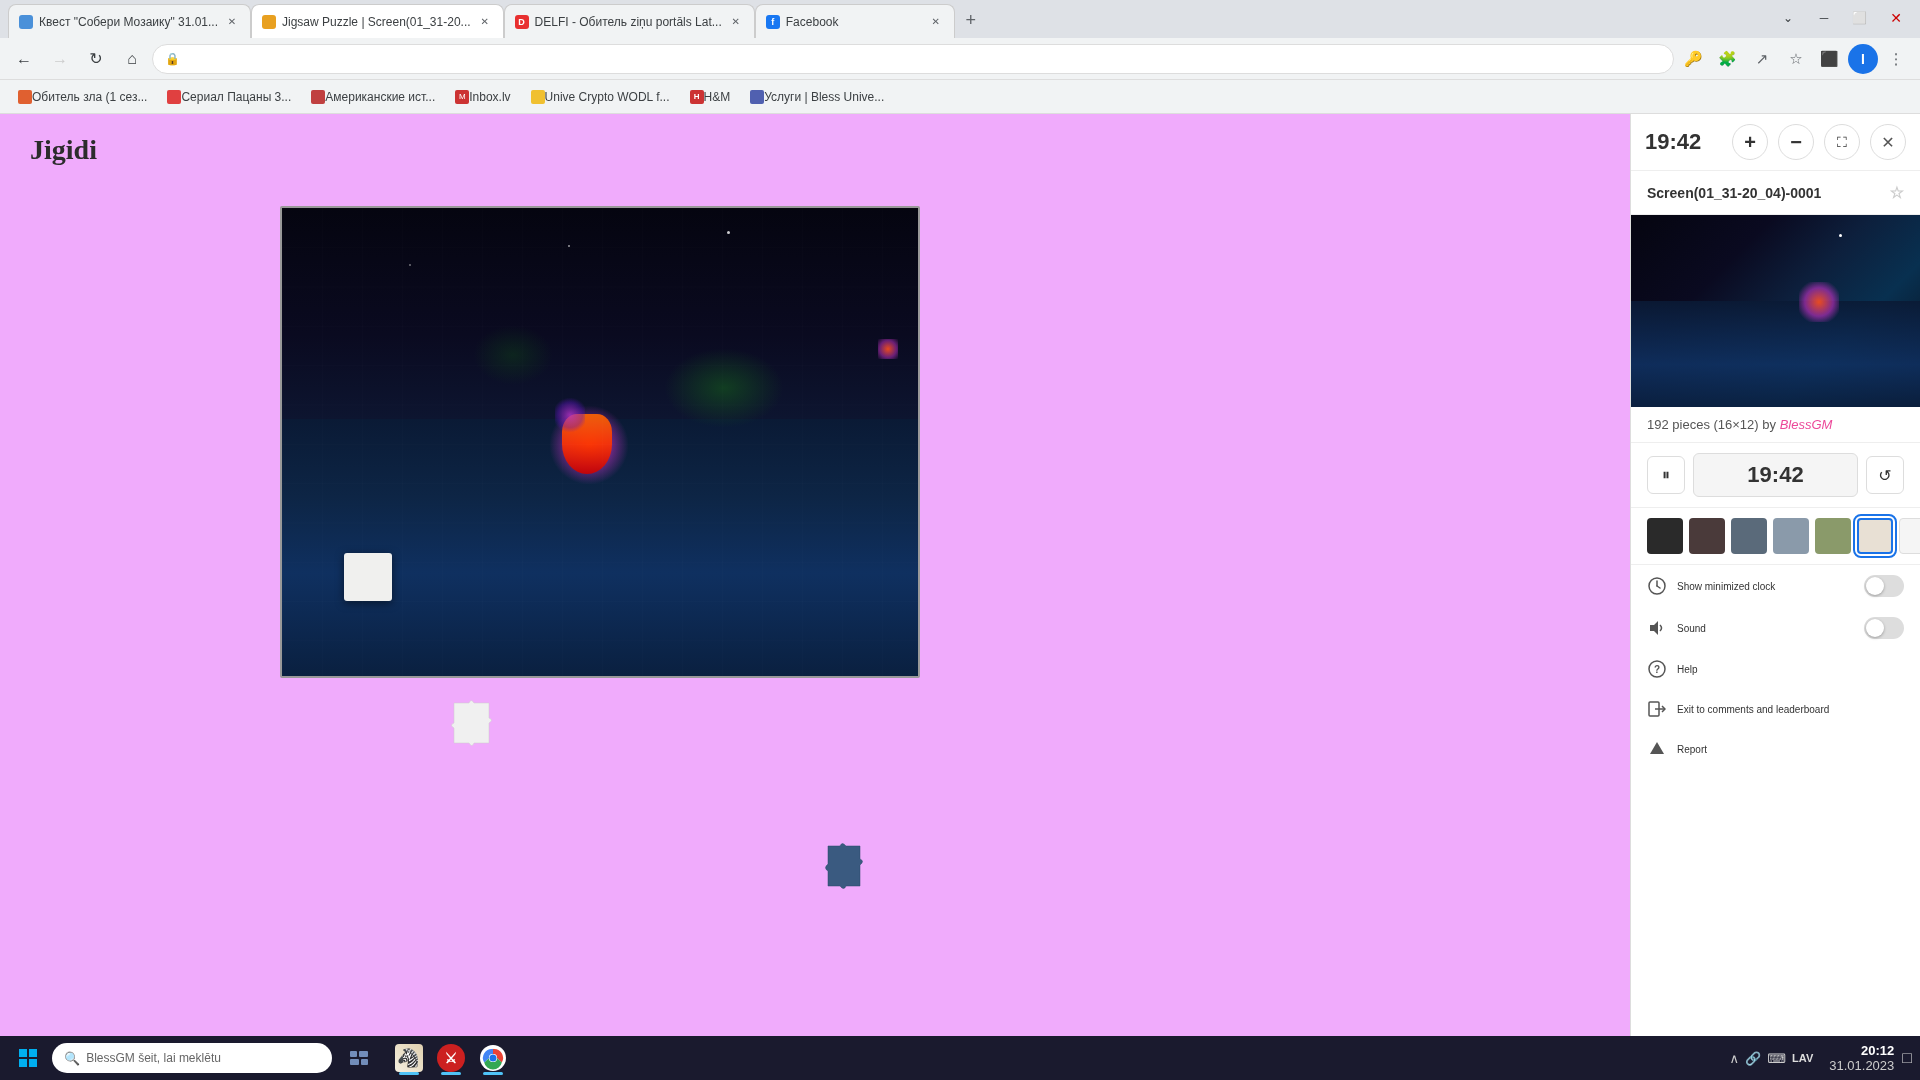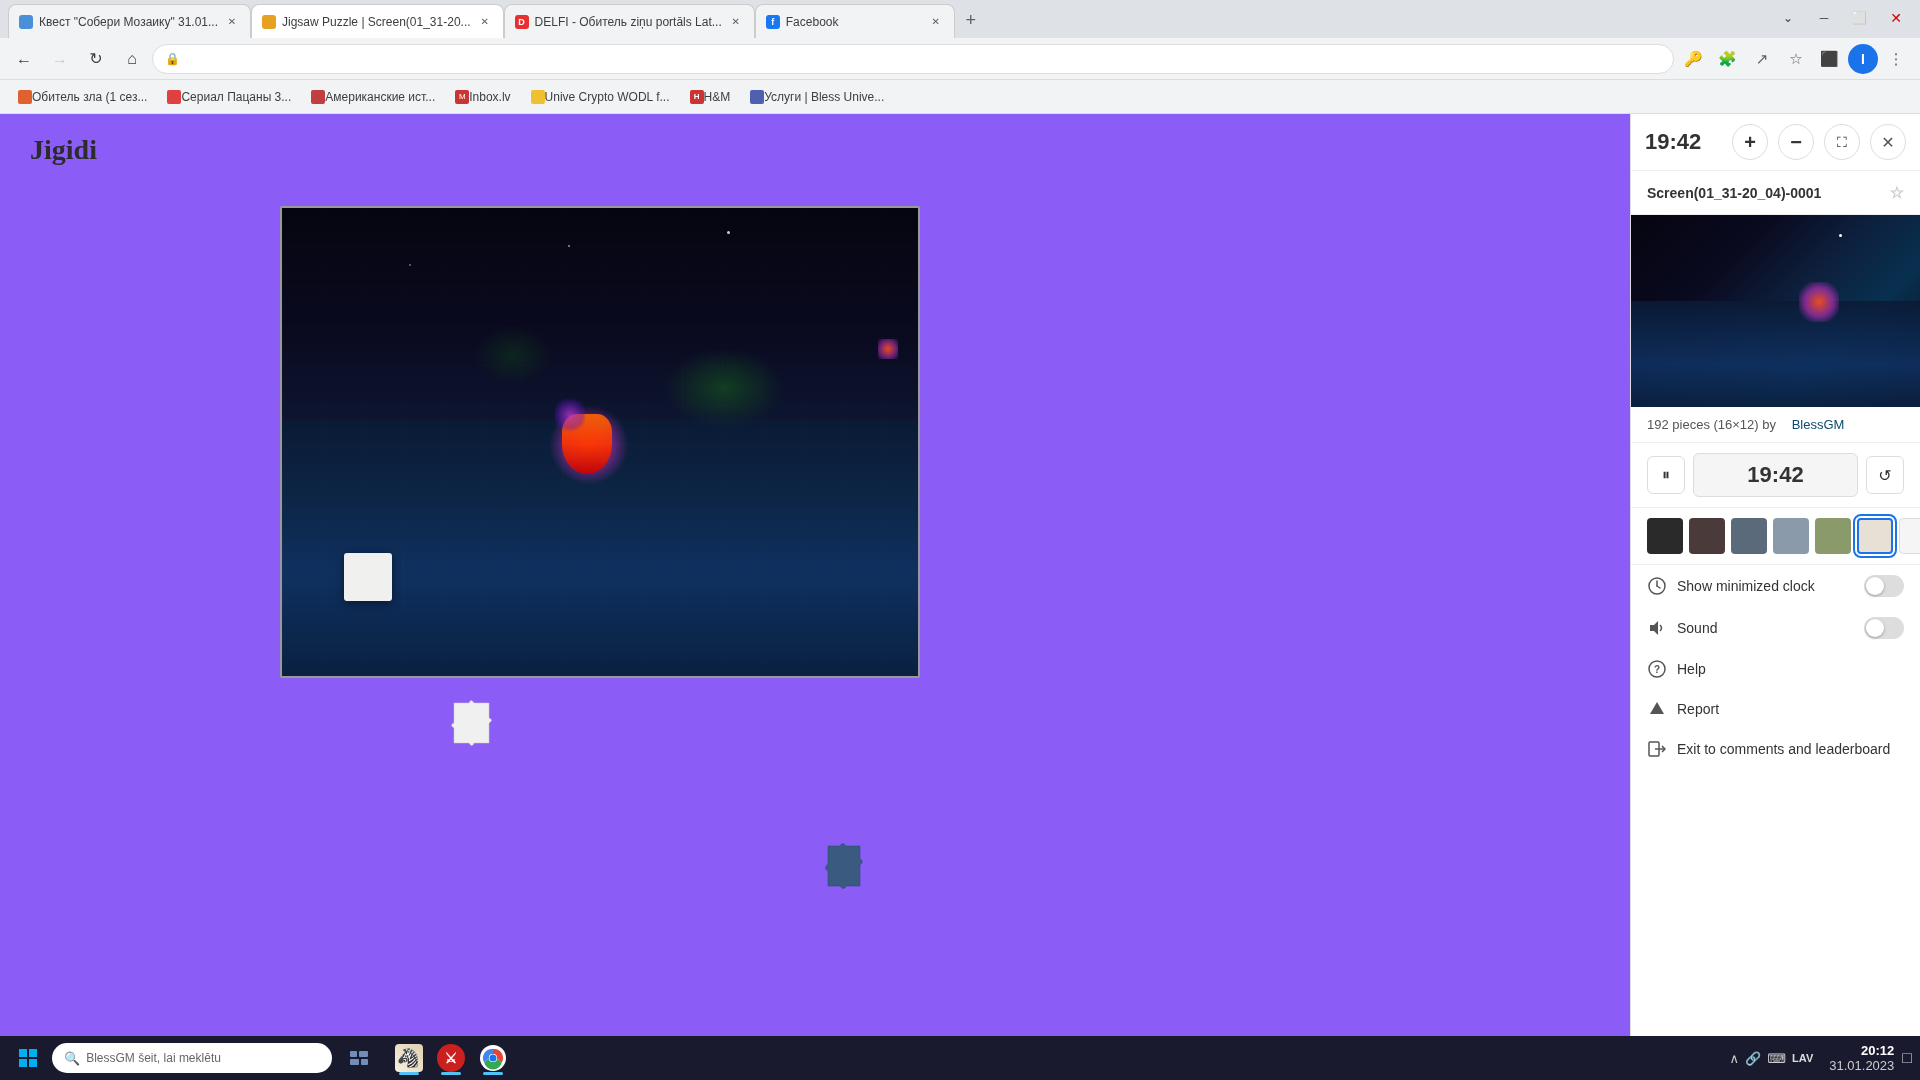--- a/index.html
+++ b/index.html
@@ -29,21 +29,21 @@
 
     
     .bookmarks-bar { height: 34px; background: #f1f3f4; display: flex; align-items: center; padding: 0 10px; gap: 4px; border-bottom: 1px solid #ddd; overflow: hidden; }
     .bookmark-item { display: flex; align-items: center; gap: 0; padding: 4px 8px; border-radius: 4px; font-size: 12px; color: #3c4043; cursor: pointer; white-space: nowrap; }
     .bookmark-favicon { width: 14px; height: 14px; flex-shrink: 0; }
 
     
     .content-area { flex: 1; display: flex; overflow: hidden; position: relative; }
 
     
-    .page-content { flex: 1; background: #8b5cf6; overflow: hidden; position: relative; display: flex; flex-direction: column; }
+    .page-content { flex: 1; background: #f0abfc; overflow: hidden; position: relative; display: flex; flex-direction: column; }
 
     
     .jigidi-header { padding: 20px 30px; }
     .jigidi-logo { font-size: 28px; font-weight: bold; color: #2c2c2c; font-family: Georgia, serif; }
 
     
     .puzzle-area { flex: 1; position: relative; padding: 0 30px; }
 
     
     .puzzle-board { width: 640px; height: 472px; position: absolute; left: 280px; top: 20px; border: 2px solid #999; overflow: hidden; border-radius: 2px; }
@@ -64,21 +64,21 @@
     .timer-reset { width: 38px; height: 38px; border-radius: 6px; display: flex; align-items: center; justify-content: center; cursor: pointer; font-size: 16px; color: #333; border: 1px solid #ddd; background: #fff; }
 
     
     .color-swatches { display: flex; padding: 10px 16px; gap: 6px; border-bottom: 1px solid #eee; align-items: center; }
     .swatch { width: 36px; height: 36px; border-radius: 4px; cursor: pointer; flex-shrink: 0; }
     .swatch.selected { outline: 2px solid #1a73e8; outline-offset: 2px; }
 
     
     .settings-item { display: flex; align-items: center; padding: 10px 16px; gap: 10px; cursor: pointer; }
     .settings-icon { width: 20px; height: 20px; display: flex; align-items: center; justify-content: center; color: #555; font-size: 14px; flex-shrink: 0; }
-    .settings-label { flex: 1; font-size: 14px; color: #333; }
+    .settings-label { flex: 1; font-size: 10px; color: #333; }
     .toggle { width: 40px; height: 22px; border-radius: 11px; background: #ddd; position: relative; cursor: pointer; flex-shrink: 0; transition: background 0.2s; }
     .toggle-knob { width: 18px; height: 18px; border-radius: 50%; background: #fff; position: absolute; top: 2px; left: 2px; transition: left 0.2s; box-shadow: 0 1px 3px rgba(0,0,0,0.3); }
 
     
     .taskbar { height: 44px; background: #1a1a2e; display: flex; align-items: center; padding: 0 8px; gap: 4px; flex-shrink: 0; }
     .taskbar-start { width: 40px; height: 36px; display: flex; align-items: center; justify-content: center; cursor: pointer; border-radius: 4px; color: #fff; font-size: 18px; }
     .taskbar-search { flex: 0 0 280px; height: 30px; background: #fff; border-radius: 15px; display: flex; align-items: center; padding: 0 12px; gap: 6px; font-size: 12px; color: #333; }
     .taskbar-apps { display: flex; align-items: center; gap: 4px; margin-left: 8px; }
     .taskbar-app { width: 38px; height: 38px; border-radius: 4px; display: flex; align-items: center; justify-content: center; cursor: pointer; position: relative; }
     .taskbar-app.active::after { content: ''; position: absolute; bottom: 2px; left: 50%; transform: translateX(-50%); width: 20px; height: 3px; background: #4fc3f7; border-radius: 2px; }
@@ -262,21 +262,21 @@
       <div class="sidebar-preview">
 
         <div style="position:absolute; top:0; left:0; width:100%; height:100%; background: linear-gradient(135deg, #050510 0%, #0a0a20 30%, #0d1f3c 50%, #083050 70%, #0a0a15 100%);"></div>
         <div style="position:absolute; bottom:0; left:0; width:100%; height:55%; background: linear-gradient(180deg, #0a1a35 0%, #0f3060 60%, #0a2040 100%); opacity:0.9;"></div>
         <div style="position:absolute; left:58%; top:35%; width:40px; height:40px; background: radial-gradient(circle, rgba(255,80,30,0.9) 0%, rgba(200,50,200,0.6) 50%, transparent 80%);"></div>
         <div style="position:absolute; top:10%; left:72%; width:3px; height:3px; background:#fff; border-radius:50%;"></div>
       </div>
 
       <div class="sidebar-meta">
         <span>192 pieces (16×12) by</span>
-        <a style="color:#0c4a6e; text-decoration:none; margin-left:12px;">BlessGM</a>
+        <a style="color:#ec4899; text-decoration:none; margin-left:0;font-style:italic;">BlessGM</a>
       </div>
 
       <div class="timer-section">
         <div class="timer-pause">⏸</div>
         <div class="timer-display">19:42</div>
         <div class="timer-reset">↺</div>
       </div>
 
       <div class="color-swatches">
         <div class="swatch" style="background:#2a2a2a;"></div>
@@ -321,35 +321,35 @@
             <circle cx="9" cy="9" r="8" fill="none" stroke="#555" stroke-width="1.5"></circle>
             <text x="9" y="13" text-anchor="middle" font-size="10" fill="#555" font-weight="bold">?</text>
           </svg>
         </div>
         <span class="settings-label">Help</span>
       </div>
 
       <div class="settings-item">
         <div class="settings-icon">
           <svg width="18" height="18" viewBox="0 0 18 18" xmlns="http://www.w3.org/2000/svg">
-            <polygon points="9,2 16,14 2,14" fill="#555"></polygon>
-          </svg>
-        </div>
-        <span class="settings-label">Report</span>
+            <rect x="1" y="2" width="10" height="14" rx="1" fill="none" stroke="#555" stroke-width="1.5"></rect>
+            <line x1="7" y1="9" x2="17" y2="9" stroke="#555" stroke-width="1.5"></line>
+            <polyline points="14,6 17,9 14,12" fill="none" stroke="#555" stroke-width="1.5"></polyline>
+          </svg>
+        </div>
+        <span class="settings-label">Exit to comments and leaderboard</span>
       </div>
 
       <div class="settings-item">
         <div class="settings-icon">
           <svg width="18" height="18" viewBox="0 0 18 18" xmlns="http://www.w3.org/2000/svg">
-            <rect x="1" y="2" width="10" height="14" rx="1" fill="none" stroke="#555" stroke-width="1.5"></rect>
-            <line x1="7" y1="9" x2="17" y2="9" stroke="#555" stroke-width="1.5"></line>
-            <polyline points="14,6 17,9 14,12" fill="none" stroke="#555" stroke-width="1.5"></polyline>
-          </svg>
-        </div>
-        <span class="settings-label">Exit to comments and leaderboard</span>
+            <polygon points="9,2 16,14 2,14" fill="#555"></polygon>
+          </svg>
+        </div>
+        <span class="settings-label">Report</span>
       </div>
 
     </div>
   </div>
 
   <div class="taskbar">
 
     <div class="taskbar-start">
       <svg width="20" height="20" viewBox="0 0 20 20" xmlns="http://www.w3.org/2000/svg">
         <rect x="1" y="1" width="8" height="8" fill="#00aff0"></rect>

